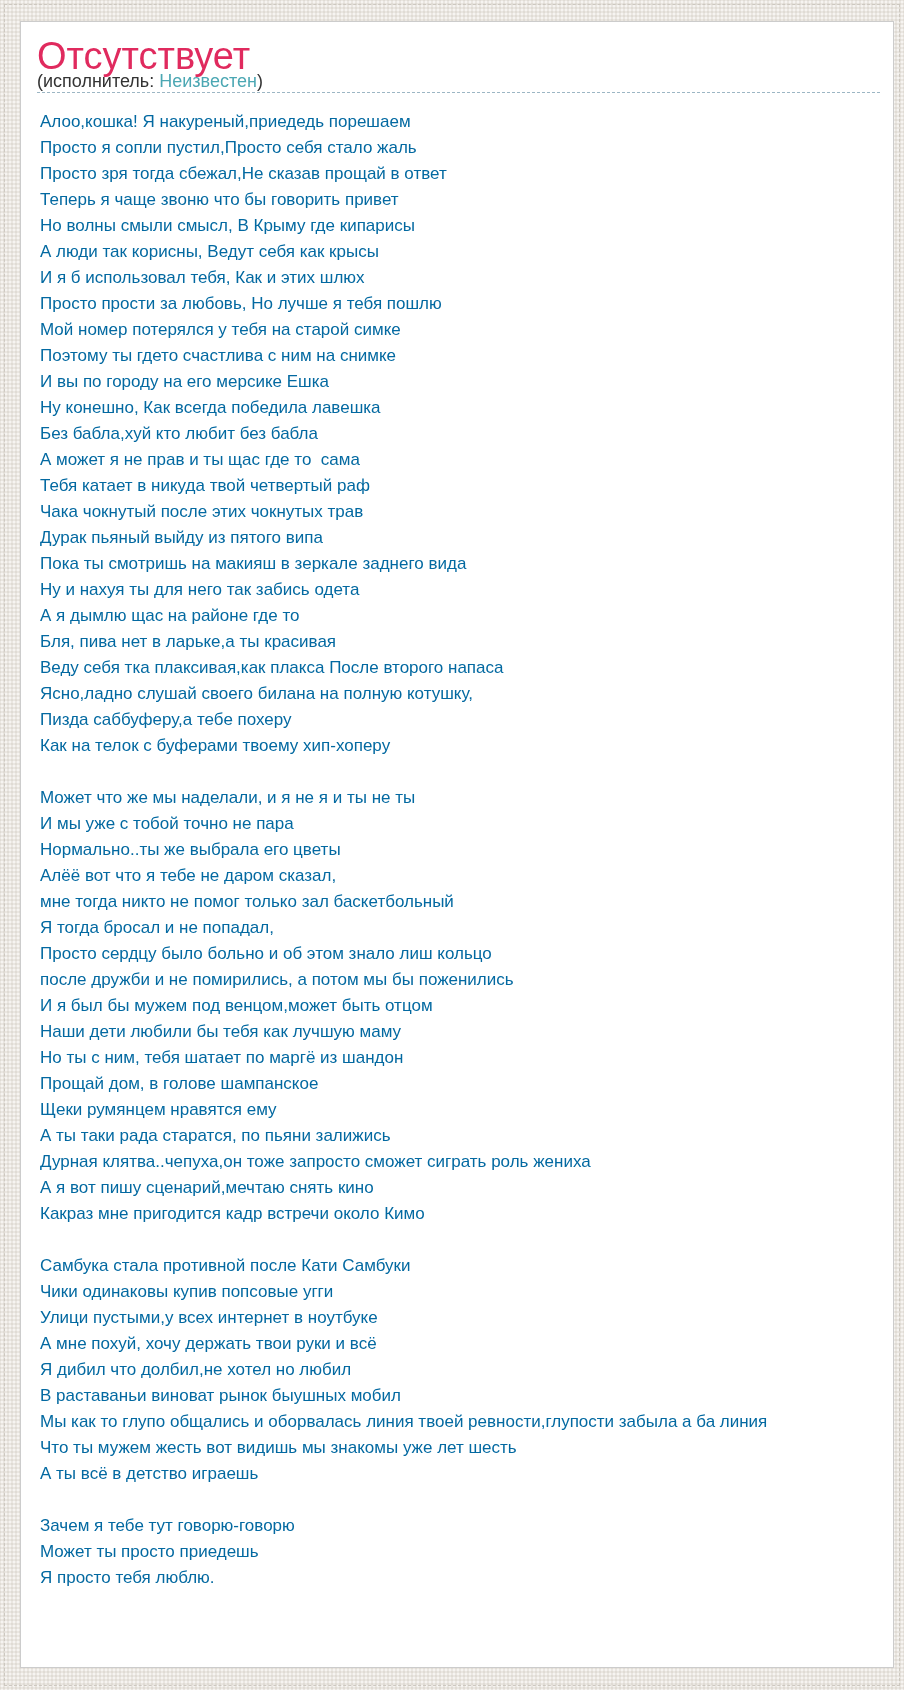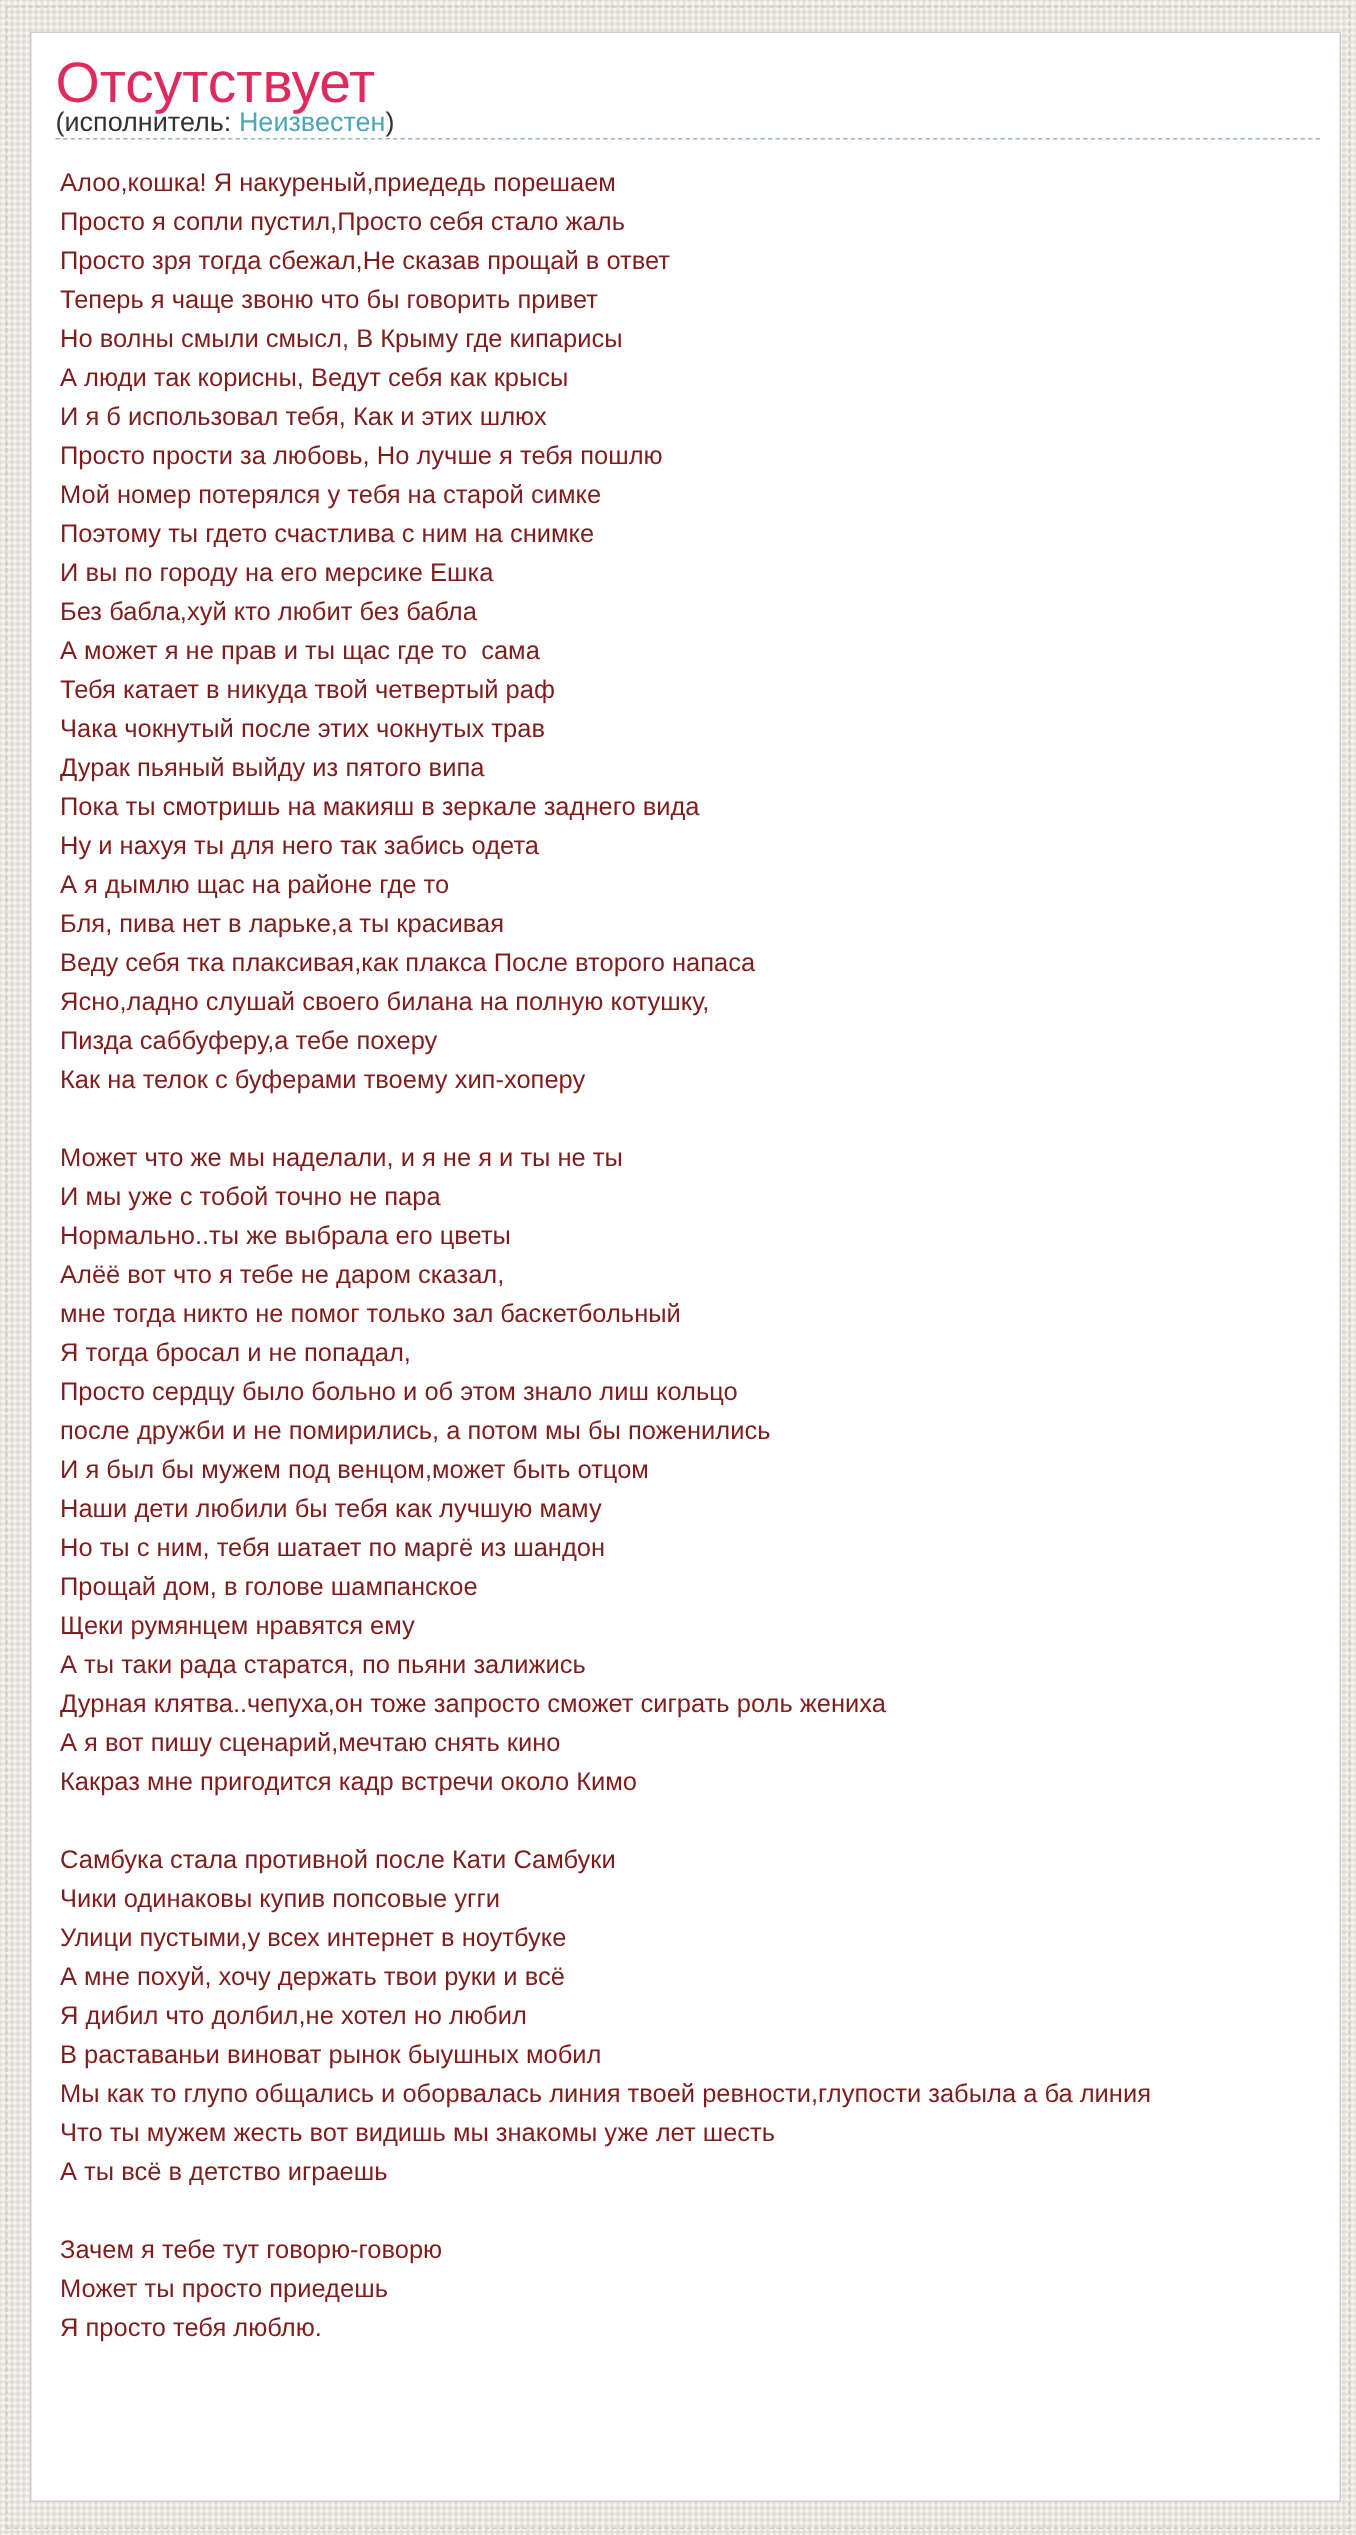--- a/index.html
+++ b/index.html
@@ -76,33 +76,34 @@
 </style>
 </head>
 <body>
 
 <div class="page-frame"></div>
 
 <div class="card">
   <h1 class="song-title" style="color: rgb(224, 42, 94);">Отсутствует</h1>
   <p class="performer-line"><span>(исполнитель: </span><a class="performer-link" style="color: rgb(75, 167, 179);">Неизвестен</a><span>)</span></p>
   <div class="header-separator" style="border-top-color: rgb(156, 182, 196);"></div>
-  <div class="lyrics" id="lyrics" style="color: #7f1d1d;">
+  <div class="lyrics" id="lyrics" style="color: #0369a1;">
       <div class="stanza">
         <div class="lyric-line">Алоо,кошка! Я накуреный,приедедь порешаем</div>
         <div class="lyric-line">Просто я сопли пустил,Просто себя стало жаль</div>
         <div class="lyric-line">Просто зря тогда сбежал,Не сказав прощай в ответ</div>
         <div class="lyric-line">Теперь я чаще звоню что бы говорить привет</div>
         <div class="lyric-line">Но волны смыли смысл, В Крыму где кипарисы</div>
         <div class="lyric-line">А люди так корисны, Ведут себя как крысы</div>
         <div class="lyric-line">И я б использовал тебя, Как и этих шлюх</div>
         <div class="lyric-line">Просто прости за любовь, Но лучше я тебя пошлю</div>
         <div class="lyric-line">Мой номер потерялся у тебя на старой симке</div>
         <div class="lyric-line">Поэтому ты гдето счастлива с ним на снимке</div>
         <div class="lyric-line">И вы по городу на его мерсике Ешка</div>
+        <div class="lyric-line">Ну конешно, Как всегда победила лавешка</div>
         <div class="lyric-line">Без бабла,хуй кто любит без бабла</div>
         <div class="lyric-line">А может я не прав и ты щас где то  сама</div>
         <div class="lyric-line">Тебя катает в никуда твой четвертый раф</div>
         <div class="lyric-line">Чака чокнутый после этих чокнутых трав</div>
         <div class="lyric-line">Дурак пьяный выйду из пятого випа</div>
         <div class="lyric-line">Пока ты смотришь на макияш в зеркале заднего вида</div>
         <div class="lyric-line">Ну и нахуя ты для него так забись одета</div>
         <div class="lyric-line">А я дымлю щас на районе где то</div>
         <div class="lyric-line">Бля, пива нет в ларьке,а ты красивая</div>
         <div class="lyric-line">Веду себя тка плаксивая,как плакса После второго напаса</div>

